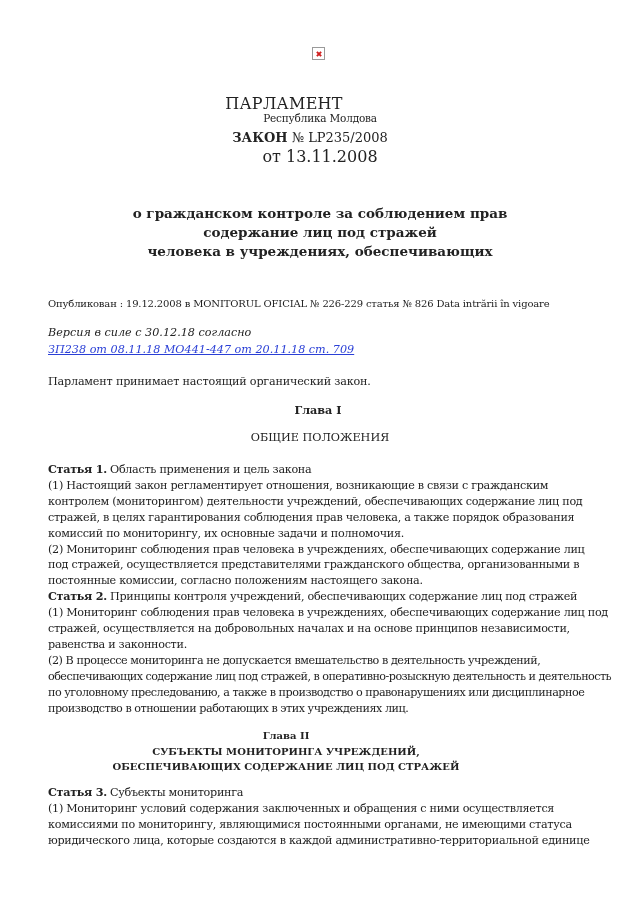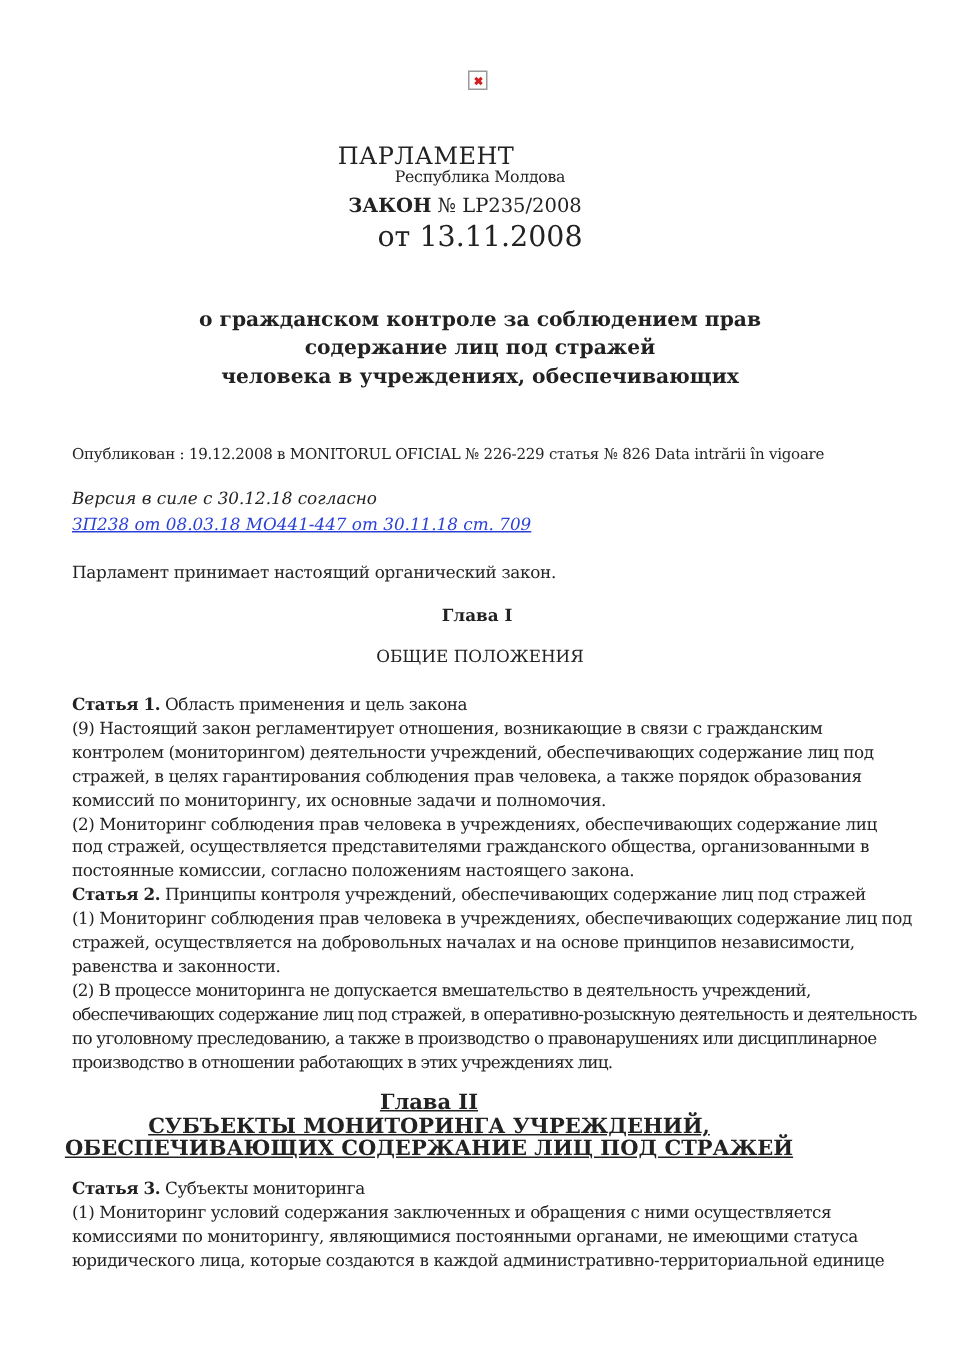--- a/index.html
+++ b/index.html
@@ -18,32 +18,32 @@
     }
     .broken-img::before, .broken-img::after {
       content: ""; position: absolute; left: 3px; top: 5px; width: 6px; height: 2px; background: #d02020;
     }
     .broken-img::before { transform: rotate(45deg); }
     .broken-img::after { transform: rotate(-45deg); }
     .country { position: absolute; left: 0; width: 640px; top: 68px; font-weight: normal; font-size: 10.5px; letter-spacing: -0.2px; margin-top: 44px; }
     .parliament { position: absolute; left: 0; width: 536px; top: 94px; font-size: 16px; letter-spacing: 0.3px; margin-left: 16px; }
     .law-no { position: absolute; left: 0; width: 620px; top: 130px; font-size: 13px; }
     .law-no b { font-weight: bold; }
-    .law-date { position: absolute; left: 0; width: 640px; top: 147px; font-size: 19px; }
+    .law-date { position: absolute; left: 0; width: 640px; top: 147px; font-size: 16px; }
     .law-title { position: absolute; left: 100px; width: 440px; top: 204px; font-weight: bold; font-size: 13.5px; line-height: 19px; }
     .pub { position: absolute; left: 48px; top: 298px; font-size: 10px; white-space: nowrap; letter-spacing: -0.15px; }
     .version { position: absolute; left: 48px; top: 326px; font-style: italic; font-size: 11.2px; }
     .version-link { position: absolute; left: 48px; top: 343px; font-style: italic; font-size: 11.2px; color: #2a3fd6; text-decoration: underline; }
     .intro { position: absolute; left: 48px; top: 375px; font-size: 11.2px; letter-spacing: -0.2px; }
     .chapter1 { position: absolute; left: 0; width: 636px; top: 403px; font-weight: bold; font-size: 11.2px; }
     .chapter1-title { position: absolute; left: 0; width: 640px; top: 431px; font-weight: normal; font-size: 11.2px; }
     .body-block { position: absolute; left: 48px; width: 548px; font-size: 11.2px; line-height: 15.9px; letter-spacing: -0.3px; }
     .body-block p { margin: 0; white-space: nowrap; }
     .art-head b { font-weight: bold; }
-    .chapter2 { position: absolute; left: 0; width: 572px; top: 728px; font-weight: bold; font-size: 14px; line-height: 15.5px; text-decoration: underline; }
+    .chapter2 { position: absolute; left: 0; width: 572px; top: 728px; font-weight: bold; font-size: 10px; line-height: 15.5px; }
   </style>
 </head>
 <body>
 
 <div class="page">
 
   <div class="broken-img"></div>
 
   <div class="country center">Республика Молдова</div>
   <div class="parliament center">ПАРЛАМЕНТ</div>
@@ -55,30 +55,30 @@
   <div class="law-date center">от 13.11.2008</div>
 
   <div class="law-title center">
     <div>о гражданском контроле за соблюдением прав</div>
     <div>содержание лиц под стражей</div>
     <div>человека в учреждениях, обеспечивающих</div>
   </div>
 
   <div class="pub">Опубликован : 19.12.2008 в MONITORUL OFICIAL № 226-229 статья № 826 Data intrării în vigoare</div>
   <div class="version">Версия в силе с 30.12.18 согласно</div>
-  <a class="version-link" href="#">ЗП238 от 08.03.18 МО441-447 от 30.11.18 ст. 709</a>
+  <a class="version-link" href="#">ЗП238 от 08.11.18 МО441-447 от 20.11.18 ст. 709</a>
 
   <div class="intro">Парламент принимает настоящий органический закон.</div>
 
   <div class="chapter1 center">Глава I</div>
   <div class="chapter1-title center">ОБЩИЕ ПОЛОЖЕНИЯ</div>
 
   <div class="body-block" style="top:462px;">
     <p class="art-head"><b>Статья 1.</b><span> Область применения и цель закона</span></p>
-    <p>(9) Настоящий закон регламентирует отношения, возникающие в связи с гражданским</p>
+    <p>(1) Настоящий закон регламентирует отношения, возникающие в связи с гражданским</p>
     <p>контролем (мониторингом) деятельности учреждений, обеспечивающих содержание лиц под</p>
     <p>стражей, в целях гарантирования соблюдения прав человека, а также порядок образования</p>
     <p>комиссий по мониторингу, их основные задачи и полномочия.</p>
     <p>(2) Мониторинг соблюдения прав человека в учреждениях, обеспечивающих содержание лиц</p>
     <p>под стражей, осуществляется представителями гражданского общества, организованными в</p>
     <p>постоянные комиссии, согласно положениям настоящего закона.</p>
     <p class="art-head"><b>Статья 2.</b><span> Принципы контроля учреждений, обеспечивающих содержание лиц под стражей</span></p>
     <p>(1) Мониторинг соблюдения прав человека в учреждениях, обеспечивающих содержание лиц под</p>
     <p>стражей, осуществляется на добровольных началах и на основе принципов независимости,</p>
     <p>равенства и законности.</p>

